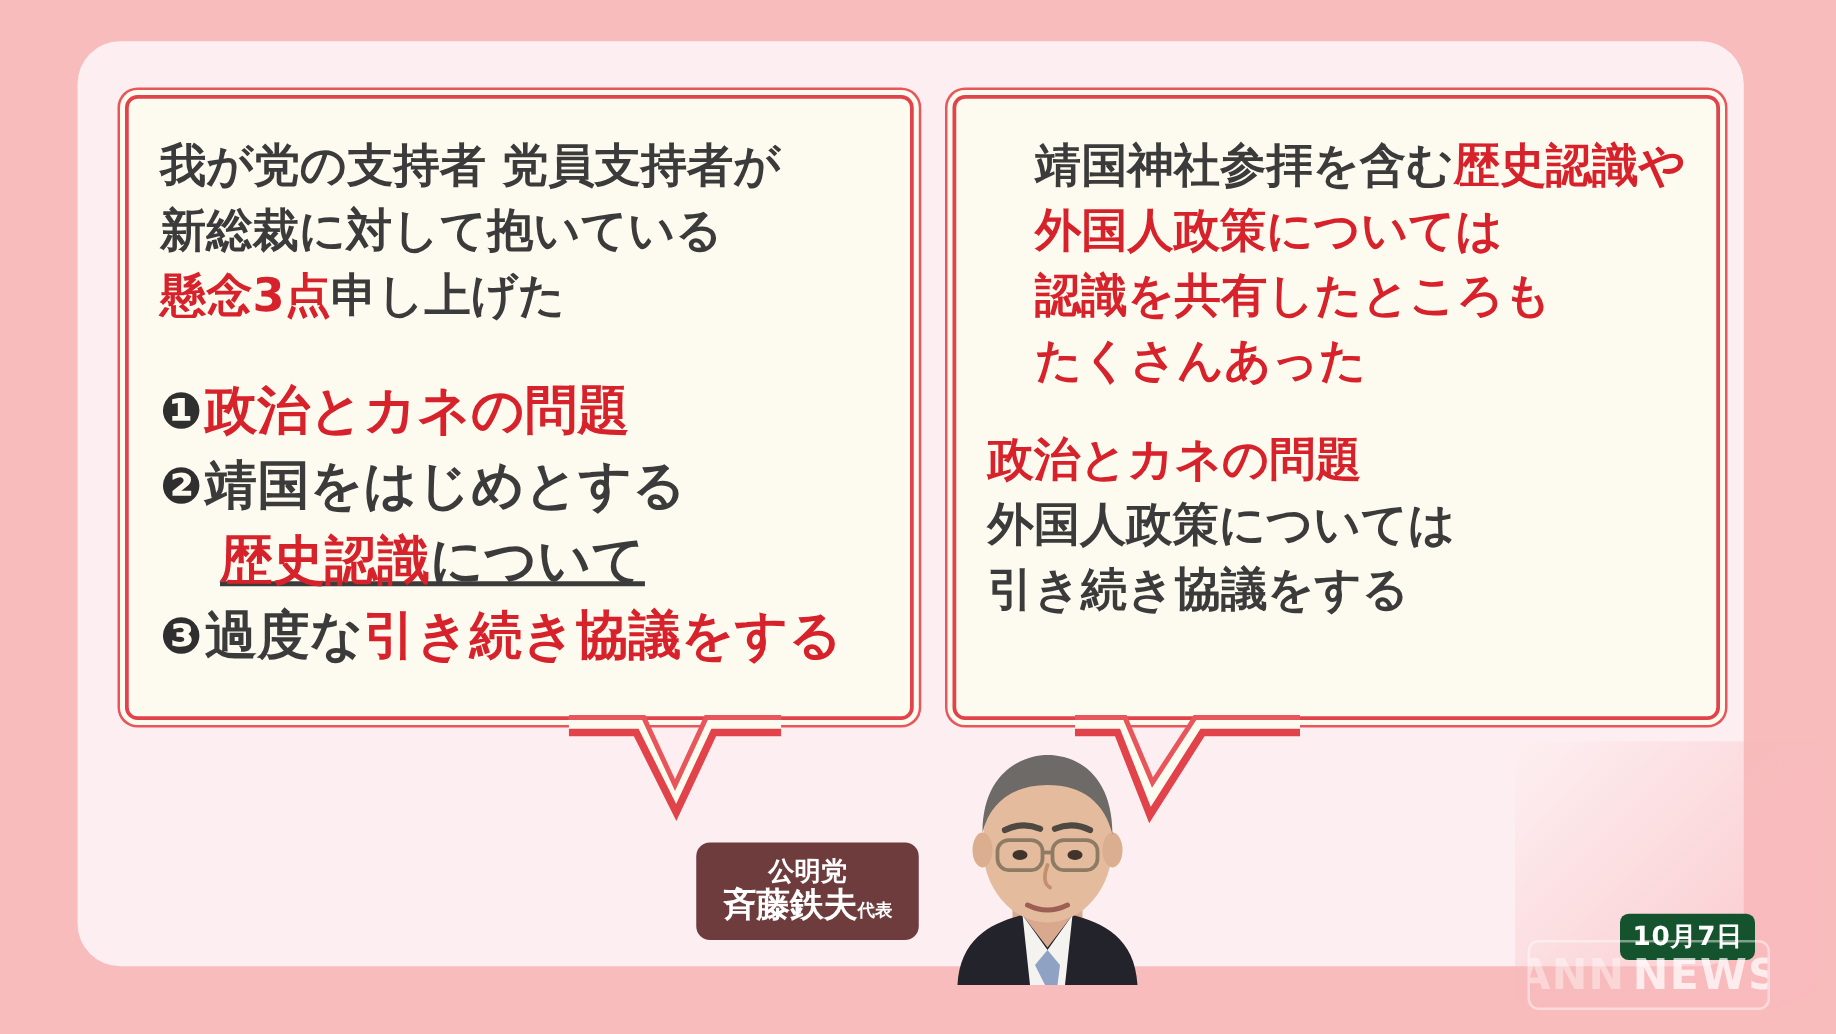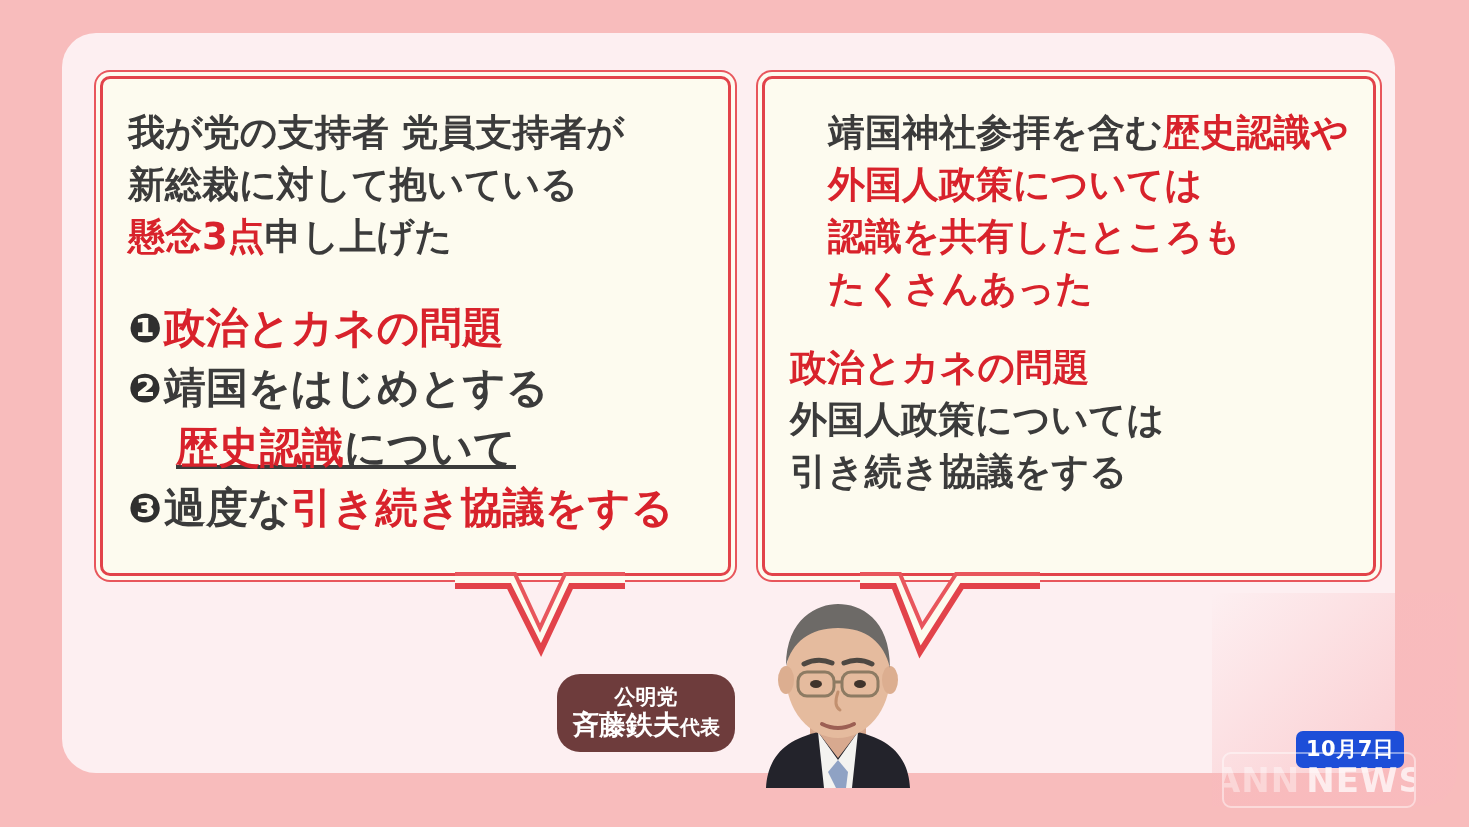--- a/index.html
+++ b/index.html
@@ -57,32 +57,32 @@
   #right-top .row.allred{color:#d8222b;}
   #right-top .row .red{color:#d8222b;}
 
   #right-bot{left:790px;top:343px;}
   #right-bot .row{height:52px;font-size:37px;font-weight:700;color:#3b3b3b;white-space:nowrap;}
   #right-bot .row.allred{color:#d8222b;}
 
   
   .nameplate{
     position:absolute;left:557px;top:674px;width:178px;height:78px;
-    background:#6e3c3c;border-radius:23px;
+    background:#6e3c3c;border-radius:11px;
     display:flex;flex-direction:column;align-items:center;justify-content:center;
     color:#fff;font-weight:700;line-height:1.12;
   }
   .nameplate .party{font-size:21px;}
   .nameplate .person{font-size:27px;}
-  .nameplate .person .suffix{font-size:20px;}
+  .nameplate .person .suffix{font-size:14px;}
 
   
   .datebadge{
     position:absolute;left:1296px;top:731px;
-    background:#1d4ed8;color:#fff;border-radius:7px;
+    background:#14532d;color:#fff;border-radius:7px;
     font-size:21px;font-weight:700;padding:4px 10px 5px;
     letter-spacing:.5px;
   }
 
   
   .watermark{
     position:absolute;left:1222px;top:752px;width:190px;height:52px;
     border:2px solid rgba(255,255,255,.45);border-radius:9px;
     display:flex;align-items:center;justify-content:center;
     color:rgba(255,255,255,.72);

